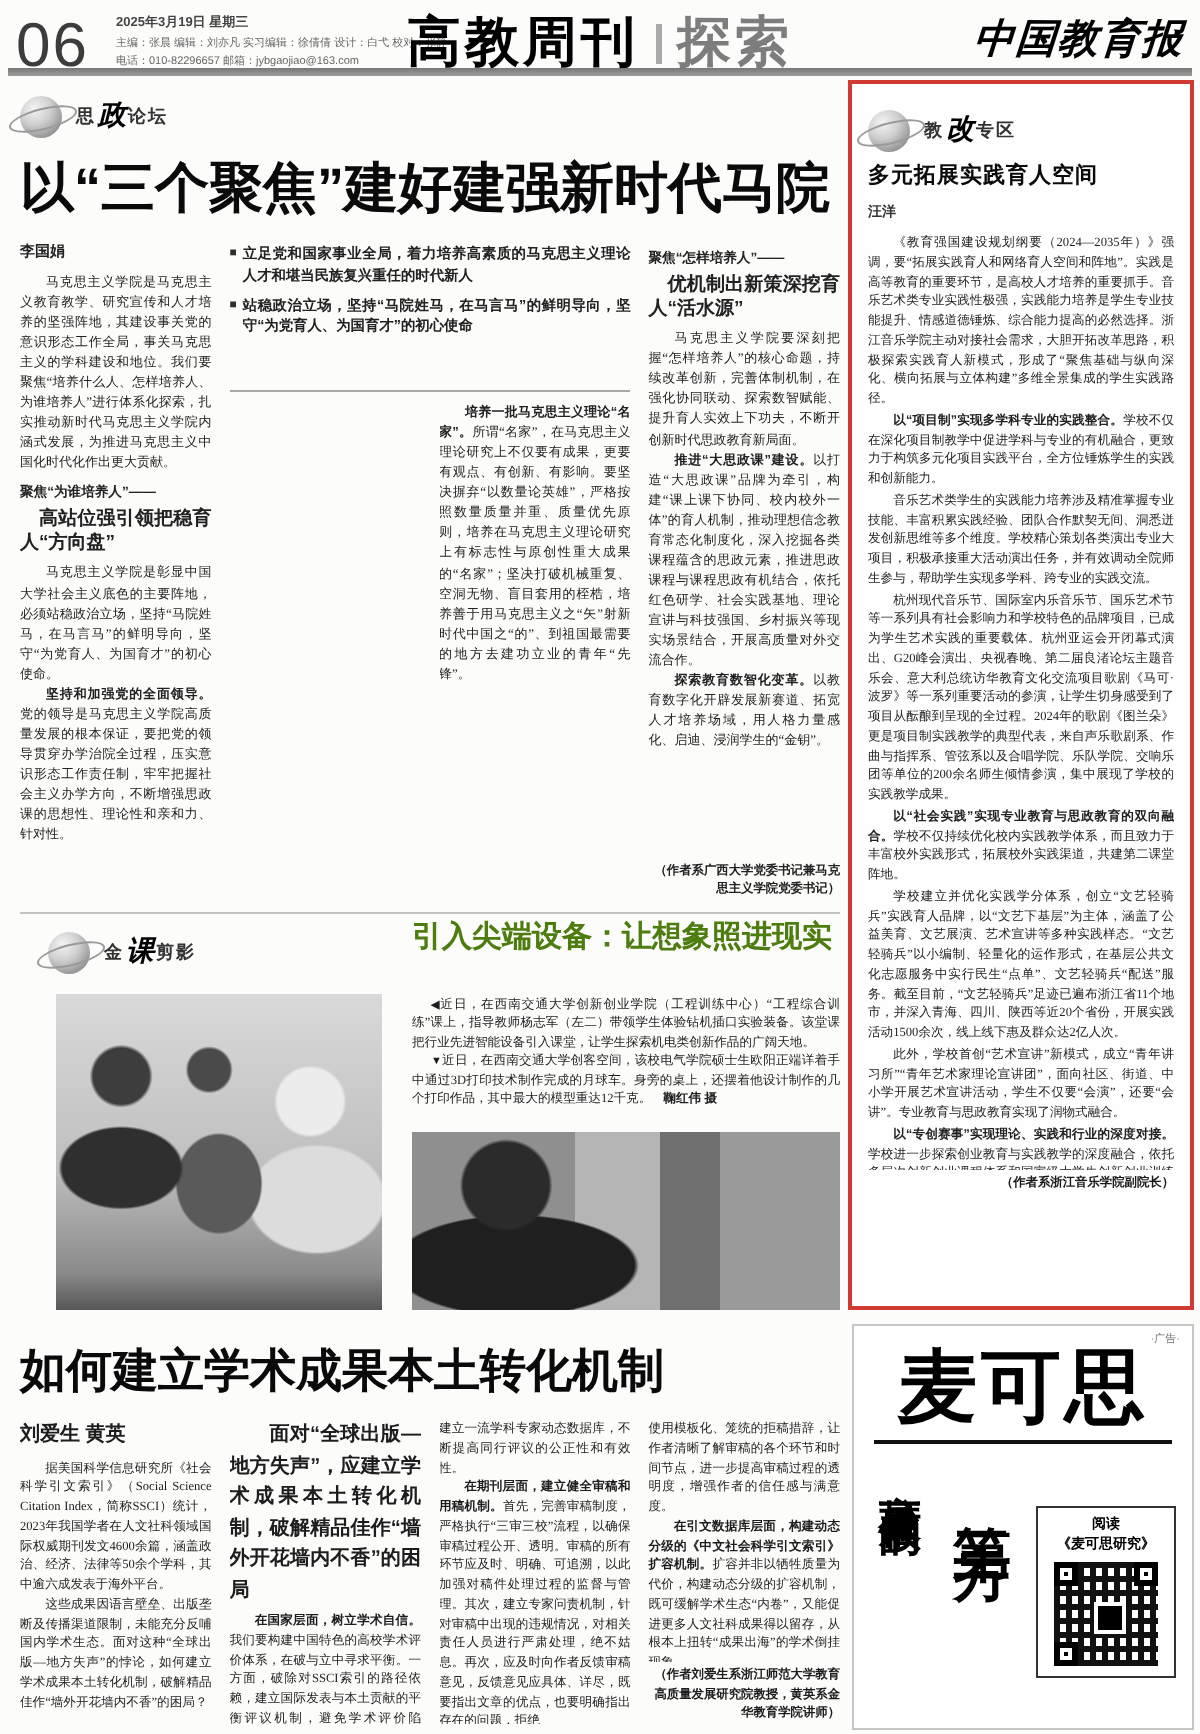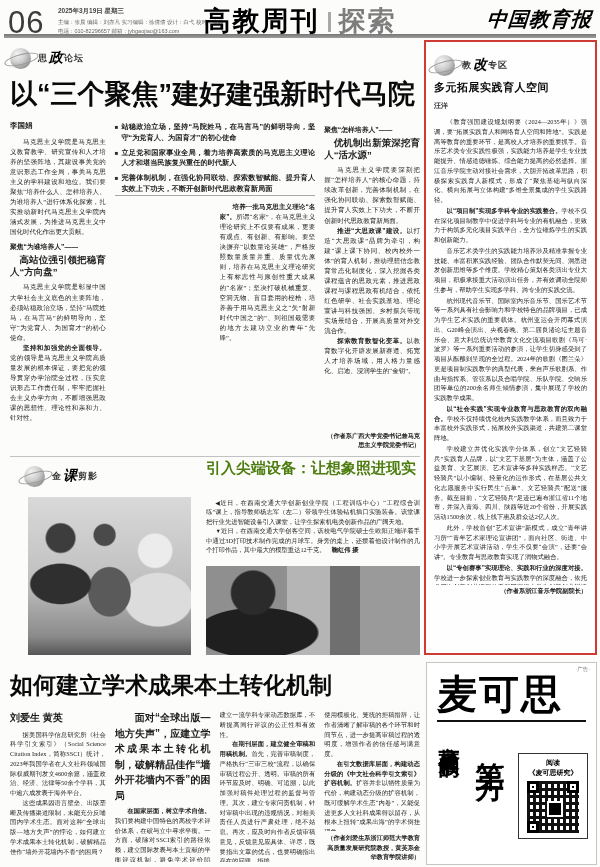--- a/index.html
+++ b/index.html
@@ -97,21 +97,21 @@
   .ba .ic-styl{font-size:12px}
   .ba-lead{font-weight:bold;font-size:10px;line-height:1.55;font-family:"Liberation Sans",sans-serif;
            margin:0 0 3px;text-indent:2em}
   .ba-authors{font-size:10px;font-weight:bold;font-family:"Liberation Sans",sans-serif;margin:0 0 4px}
   .bacol4{display:flex;flex-direction:column}
   .bacol4 .cb{flex:1;overflow:hidden}
   
   .ad{position:absolute;left:426px;top:662px;width:171px;height:203px;border:1px solid #c6c6c6;
       background:#fff;box-sizing:border-box;padding:3px 6px}
   .ad-label{font-size:5.5px;color:#777;text-align:right}
-  .ad-brand{font-size:40px;font-weight:900;color:#000;line-height:1.05;letter-spacing:2px;
+  .ad-brand{font-size:40px;font-weight:900;color:#000;text-align:center;line-height:1.05;letter-spacing:2px;
             border-bottom:2px solid #111;padding-bottom:5px;margin:0 4px}
   .ad-row{display:flex;align-items:center;justify-content:space-between;padding:8px 2px 0}
   .v1{writing-mode:vertical-rl;font-size:21px;font-weight:900;letter-spacing:2px;color:#000;height:132px}
   .v2{writing-mode:vertical-rl;font-size:29px;font-weight:900;letter-spacing:4px;color:#000;height:120px;margin-top:6px}
   .qrbox{width:62px;border:1px solid #333;padding:4px 3px;text-align:center}
   .qr-t{font-size:7px;font-weight:bold;line-height:1.4;color:#000;white-space:nowrap}
   .qr{width:52px;height:52px;margin:3px auto 1px;position:relative;background:
        repeating-linear-gradient(0deg,#111 0 3px,transparent 3px 7px),
        repeating-linear-gradient(90deg,#111 0 3px,#fff 3px 6px)}
   .qr .f{position:absolute;width:12px;height:12px;border:3px solid #000;background:#fff;box-sizing:border-box}
@@ -147,29 +147,25 @@
       <p class="author">李国娟</p>
       <p class="p">马克思主义学院是马克思主义教育教学、研究宣传和人才培养的坚强阵地，其建设事关党的意识形态工作全局，事关马克思主义的学科建设和地位。我们要聚焦“培养什么人、怎样培养人、为谁培养人”进行体系化探索，扎实推动新时代马克思主义学院内涵式发展，为推进马克思主义中国化时代化作出更大贡献。</p>
       <p class="shs">聚焦“为谁培养人”——</p>
       <p class="shb">高站位强引领把稳育人“方向盘”</p>
       <p class="p">马克思主义学院是彰显中国大学社会主义底色的主要阵地，必须站稳政治立场，坚持“马院姓马，在马言马”的鲜明导向，坚守“为党育人、为国育才”的初心使命。</p>
       <p class="p"><b>坚持和加强党的全面领导。</b><span>党的领导是马克思主义学院高质量发展的根本保证，要把党的领导贯穿办学治院全过程，压实意识形态工作责任制，牢牢把握社会主义办学方向，不断增强思政课的思想性、理论性和亲和力、针对性。</span></p>
     </div>
     <div class="bl-box">
       <div class="bl">
           <span class="sq">■</span>
-          <span class="bt">站稳政治立场，坚持“马院姓马，在马言马”的鲜明导向，坚守“为党育人、为国育才”的初心使命</span>
-        </div>
-      <div class="bl">
-          <span class="sq">■</span>
           <span class="bt">立足党和国家事业全局，着力培养高素质的马克思主义理论人才和堪当民族复兴重任的时代新人</span>
         </div>
       <div class="bl">
           <span class="sq">■</span>
-          <span class="bt">完善体制机制，在强化协同联动、探索数智赋能、提升育人实效上下功夫，不断开创新时代思政教育新局面</span>
+          <span class="bt">站稳政治立场，坚持“马院姓马，在马言马”的鲜明导向，坚守“为党育人、为国育才”的初心使命</span>
         </div>
     </div>
     <div class="col c3">
       <p class="p"><b>培养一批马克思主义理论“名家”。</b><span>所谓“名家”，在马克思主义理论研究上不仅要有成果，更要有观点、有创新、有影响。要坚决摒弃“以数量论英雄”，严格按照数量质量并重、质量优先原则，培养在马克思主义理论研究上有标志性与原创性重大成果的“名家”；坚决打破机械重复、空洞无物、盲目套用的桎梏，培养善于用马克思主义之“矢”射新时代中国之“的”、到祖国最需要的地方去建功立业的青年“先锋”。</span></p>
     </div>
     <div class="c4">
       <div class="cb">
         <p class="shs">聚焦“怎样培养人”——</p>
         <p class="shb">优机制出新策深挖育人“活水源”</p>
         <p class="p">马克思主义学院要深刻把握“怎样培养人”的核心命题，持续改革创新，完善体制机制，在强化协同联动、探索数智赋能、提升育人实效上下功夫，不断开创新时代思政教育新局面。</p>

